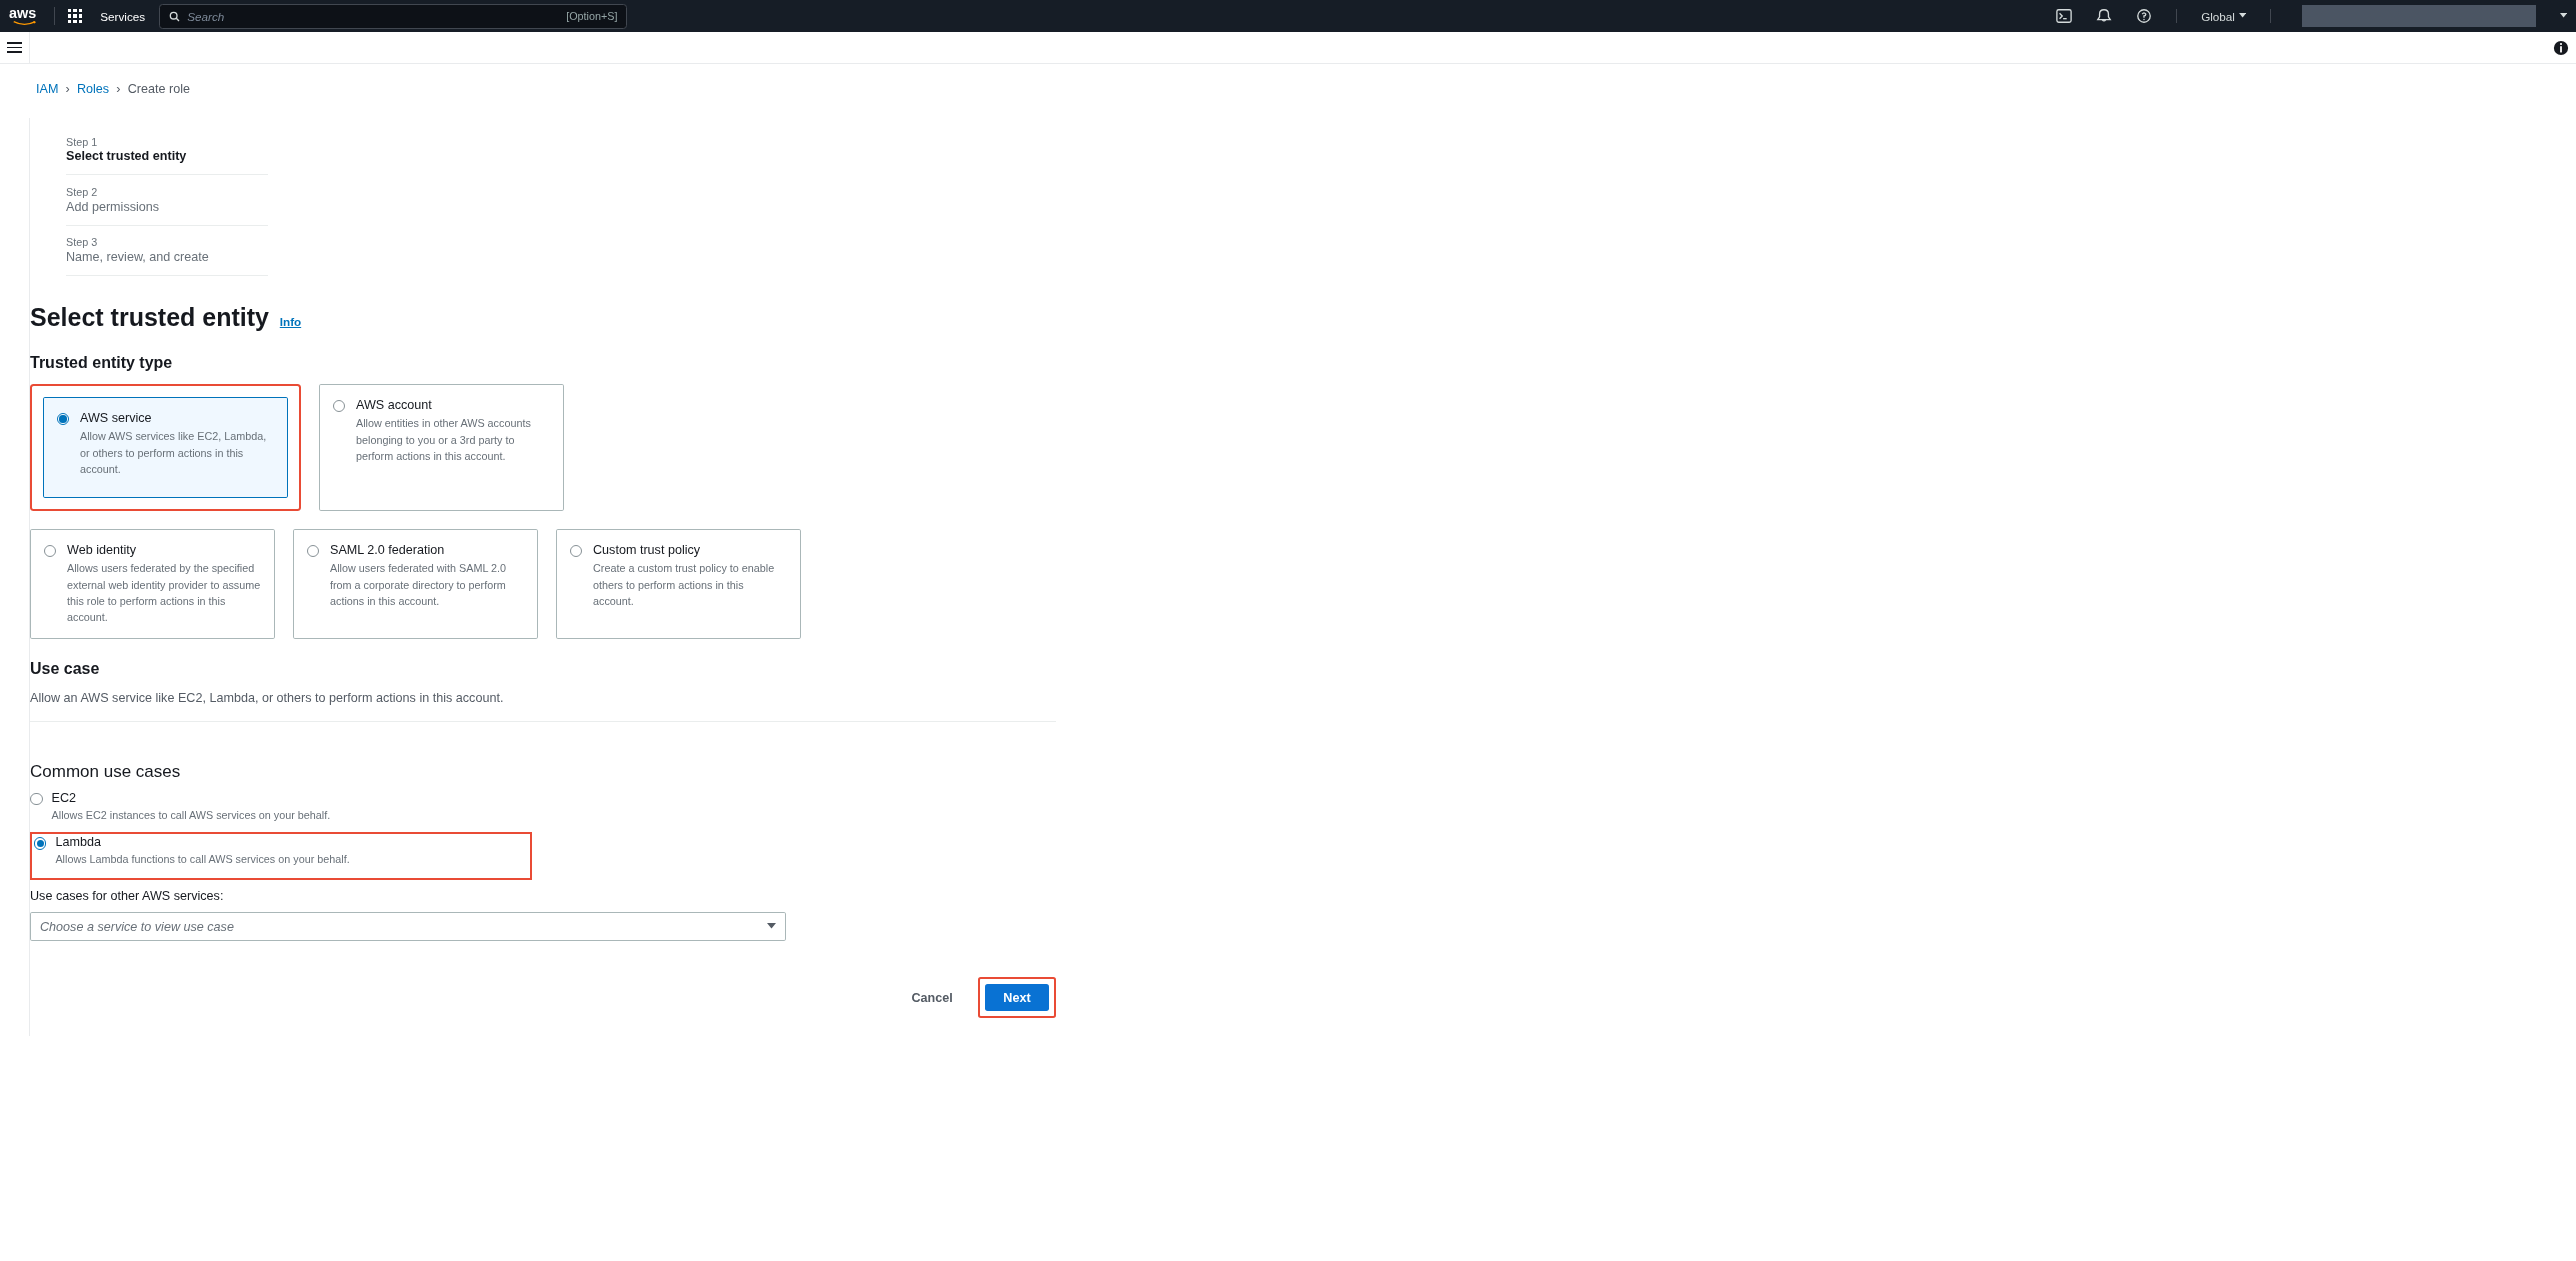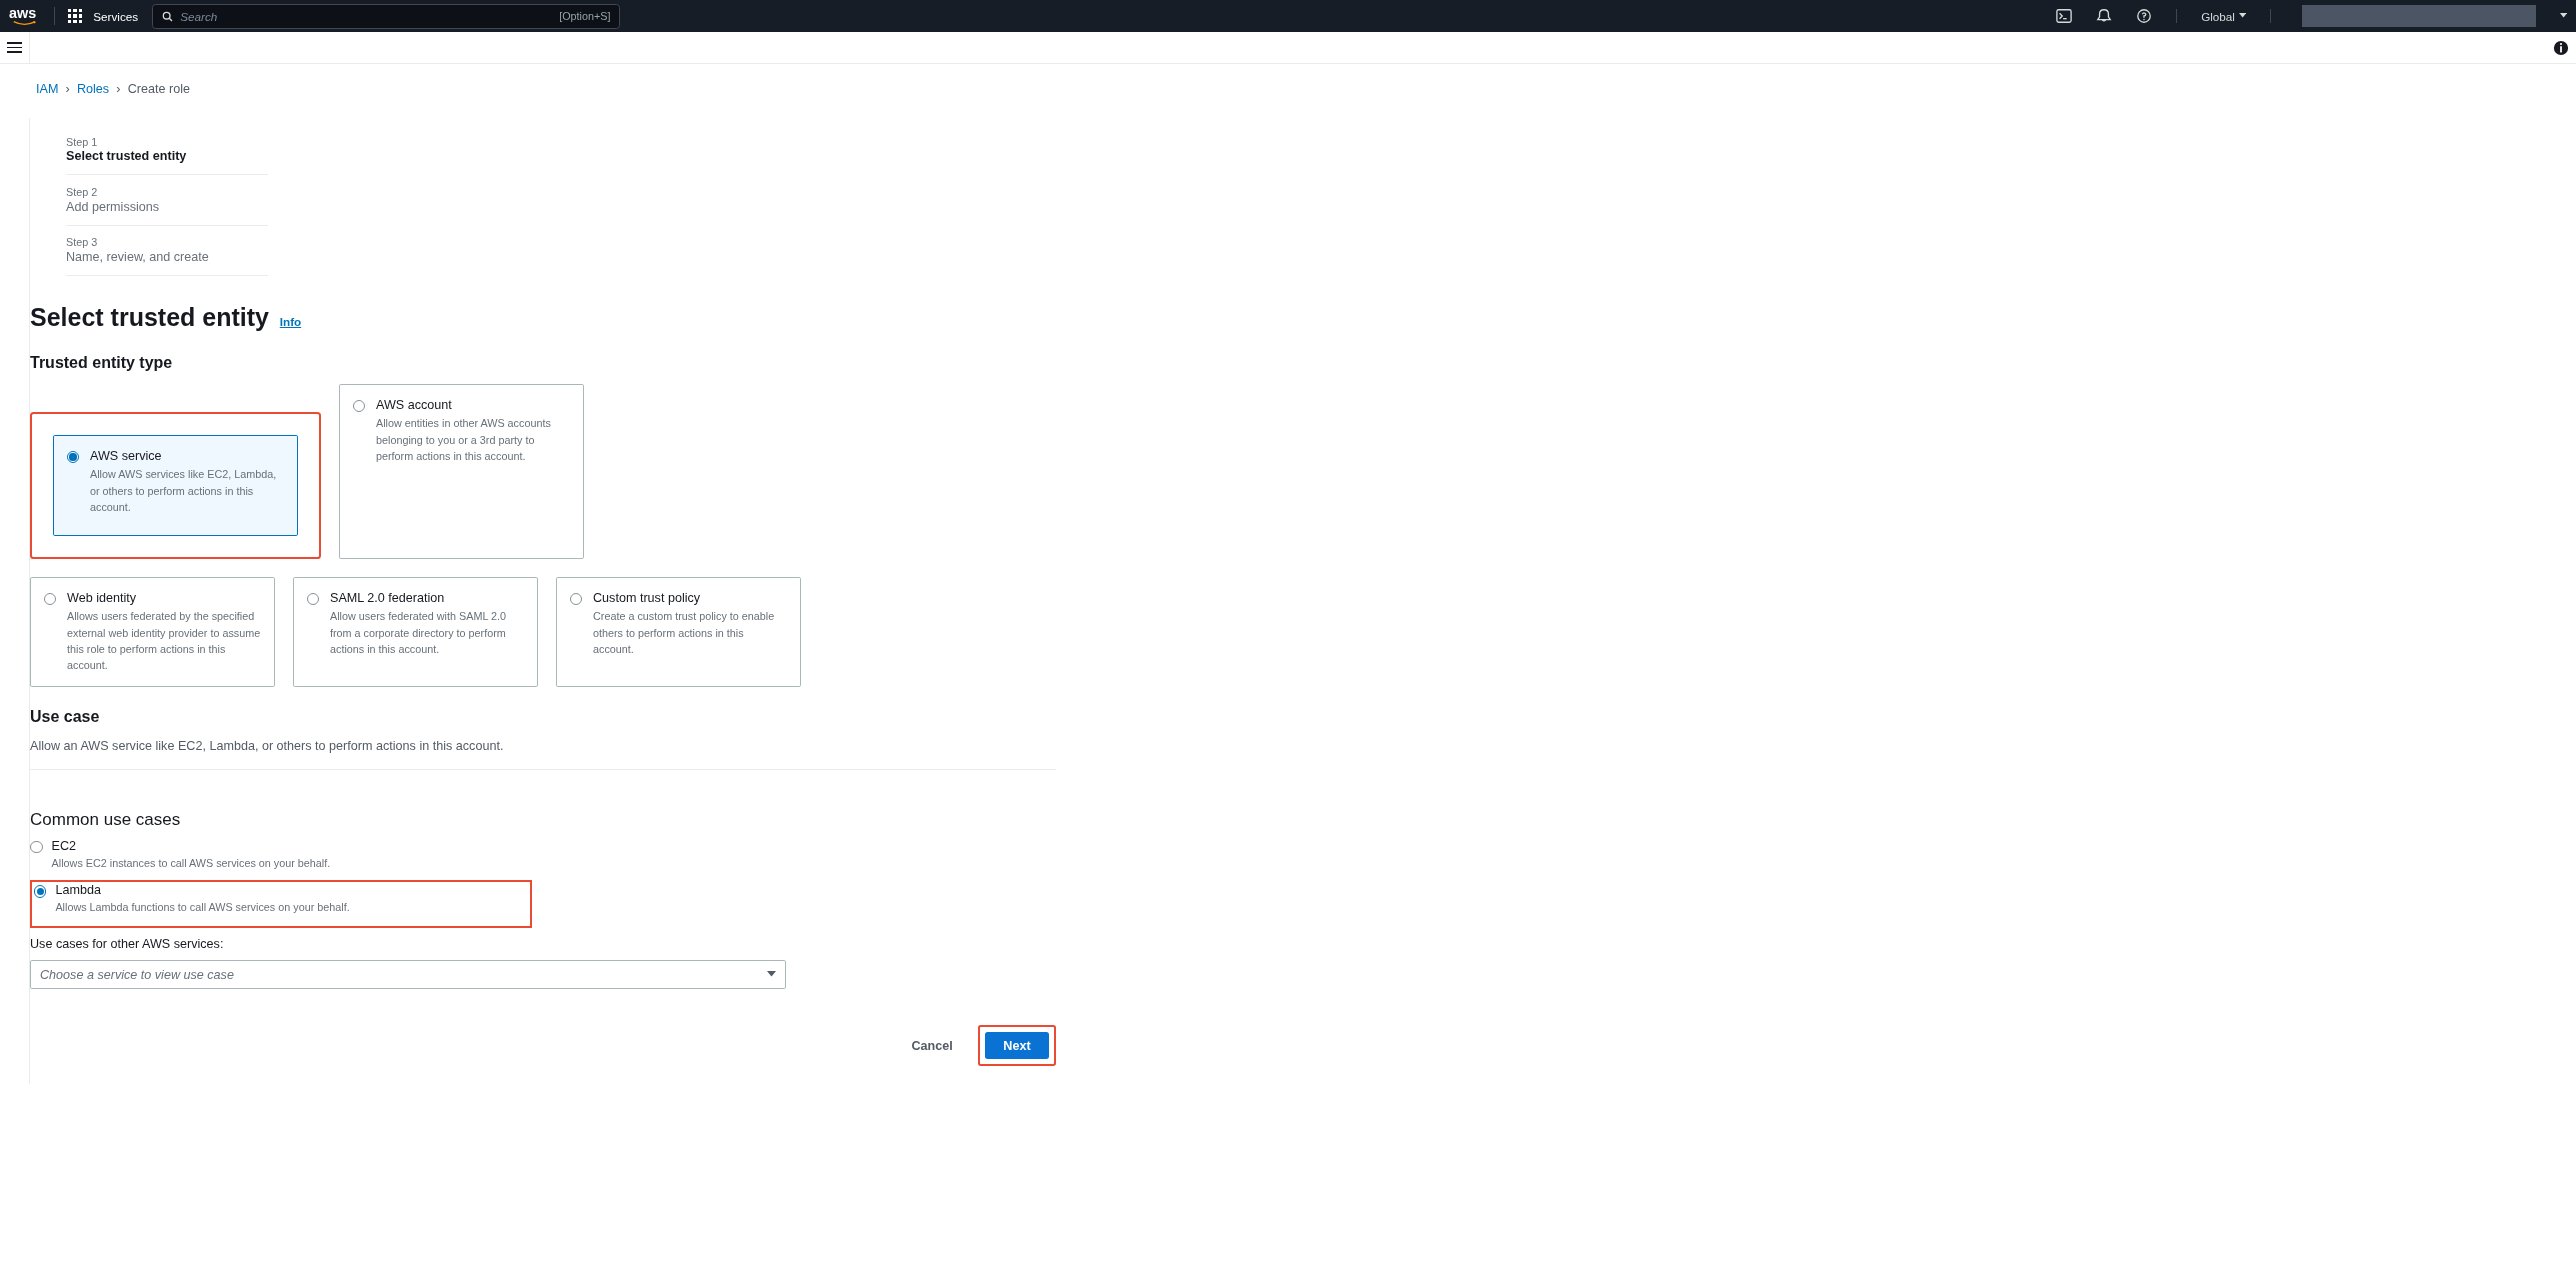--- a/index.html
+++ b/index.html
@@ -2,21 +2,21 @@
 <html style="font-size:14.4px"><head>
 <meta charset="utf-8">
 <style>
   * { box-sizing: border-box; margin: 0; padding: 0; }
   body { font-family: "Amazon Ember", "Helvetica Neue", Arial, sans-serif; font-size: 12.6px; color: #16191f; background: #fff; }
   
   .top-header { background: #161d26; height: 32px; display: flex; align-items: center; padding: 0 9px; color: #d5dbdb; }
   .aws-logo { display: flex; align-items: center; margin-right: 14.4px; }
   .aws-logo-text { font-family: Arial, sans-serif; font-weight: bold; font-size: 14.4px; color: #fff; }
   .aws-logo-swoosh { display: block; height: 5.4px; }
-  .services-btn { display: flex; align-items: center; gap: 11px; color: #fff; font-size: 11.7px; cursor: pointer; margin-right: 14.4px; }
+  .services-btn { display: flex; align-items: center; gap: 18px; color: #fff; font-size: 11.7px; cursor: pointer; margin-right: 14.4px; }
   .grid-icon { display: grid; grid-template-columns: repeat(3, 3.6px); grid-template-rows: repeat(3, 3.6px); gap: 1.8px; }
   .grid-icon span { background: #fff; width: 3.6px; height: 3.6px; }
   .search-box { display: flex; align-items: center; background: #0d1117; border: 0.9px solid #414750; border-radius: 3.6px; height: 25px; padding: 0 9px; width: 468px; color: #95a5a6; }
   .search-box input { background: transparent; border: none; outline: none; color: #d5dbdb; font-style: italic; width: 100%; font-size: 11.7px; }
   .search-box input::placeholder { color: #7d8998; font-style: italic; }
   .search-shortcut { color: #95a5a6; font-size: 10.8px; margin-left: auto; }
   .header-spacer { flex: 1; }
   .header-right { display: flex; align-items: center; gap: 24px; }
   .header-icon { color: #d5dbdb; cursor: pointer; }
   .region-btn { color: #d5dbdb; font-size: 11.7px; display: flex; align-items: center; gap: 3.6px; cursor: pointer; }
@@ -52,21 +52,21 @@
   .section-label { font-size: 12.6px; color: #16191f; margin-bottom: 9px; }
   
   .tile-grid { display: flex; flex-wrap: wrap; gap: 18px; margin-bottom: 21.6px; max-width: 792px; }
   .tile { width: 245px; border: 0.9px solid #aab7b8; border-radius: 1.8px; padding: 12.6px 12.6px 12.6px 36px; position: relative; cursor: pointer; min-height: 101px; }
   .tile.selected { border-color: #0073bb; background: #f0f8ff; }
   .tile .radio { position: absolute; left: 12.6px; top: 14.4px; width: 12.6px; height: 12.6px; border: 0.9px solid #879196; border-radius: 50%; background: #fff; }
   .tile.selected .radio { border-color: #0073bb; }
   .tile.selected .radio::after { content: ""; position: absolute; left: 1.8px; top: 1.8px; width: 7.2px; height: 7.2px; background: #0073bb; border-radius: 50%; }
   .tile-title { font-size: 12.6px; font-weight: 400; color: #16191f; margin-bottom: 3.6px; }
   .tile-desc { font-size: 10.8px; color: #687078; line-height: 1.5; }
-  .highlight-box { border: 2.7px solid #e94b35; border-radius: 3.6px; padding: 21px; margin-top: 28px; }
+  .highlight-box { border: 2.7px solid #e94b35; border-radius: 3.6px; padding: 11px; }
   .highlight-inline { border: 2.7px solid #e94b35; display: inline-block; padding: 1.8px; }
   
   hr { border: none; border-top: 0.9px solid #eaeded; margin: 16px 0; }
   
   .uc-item { display: flex; align-items: flex-start; gap: 9px; margin-bottom: 3.6px; }
   .uc-radio { margin-top: 1.8px; width: 12.6px; height: 12.6px; border: 0.9px solid #879196; border-radius: 50%; position: relative; background: #fff; flex-shrink: 0; }
   .uc-radio.checked { border-color: #0073bb; }
   .uc-radio.checked::after { content: ""; position: absolute; left: 1.8px; top: 1.8px; width: 7.2px; height: 7.2px; background: #0073bb; border-radius: 50%; }
   .uc-title { font-size: 12.6px; }
   .uc-desc { font-size: 10.8px; color: #687078; margin-left: 21.6px; margin-bottom: 10.8px; }

